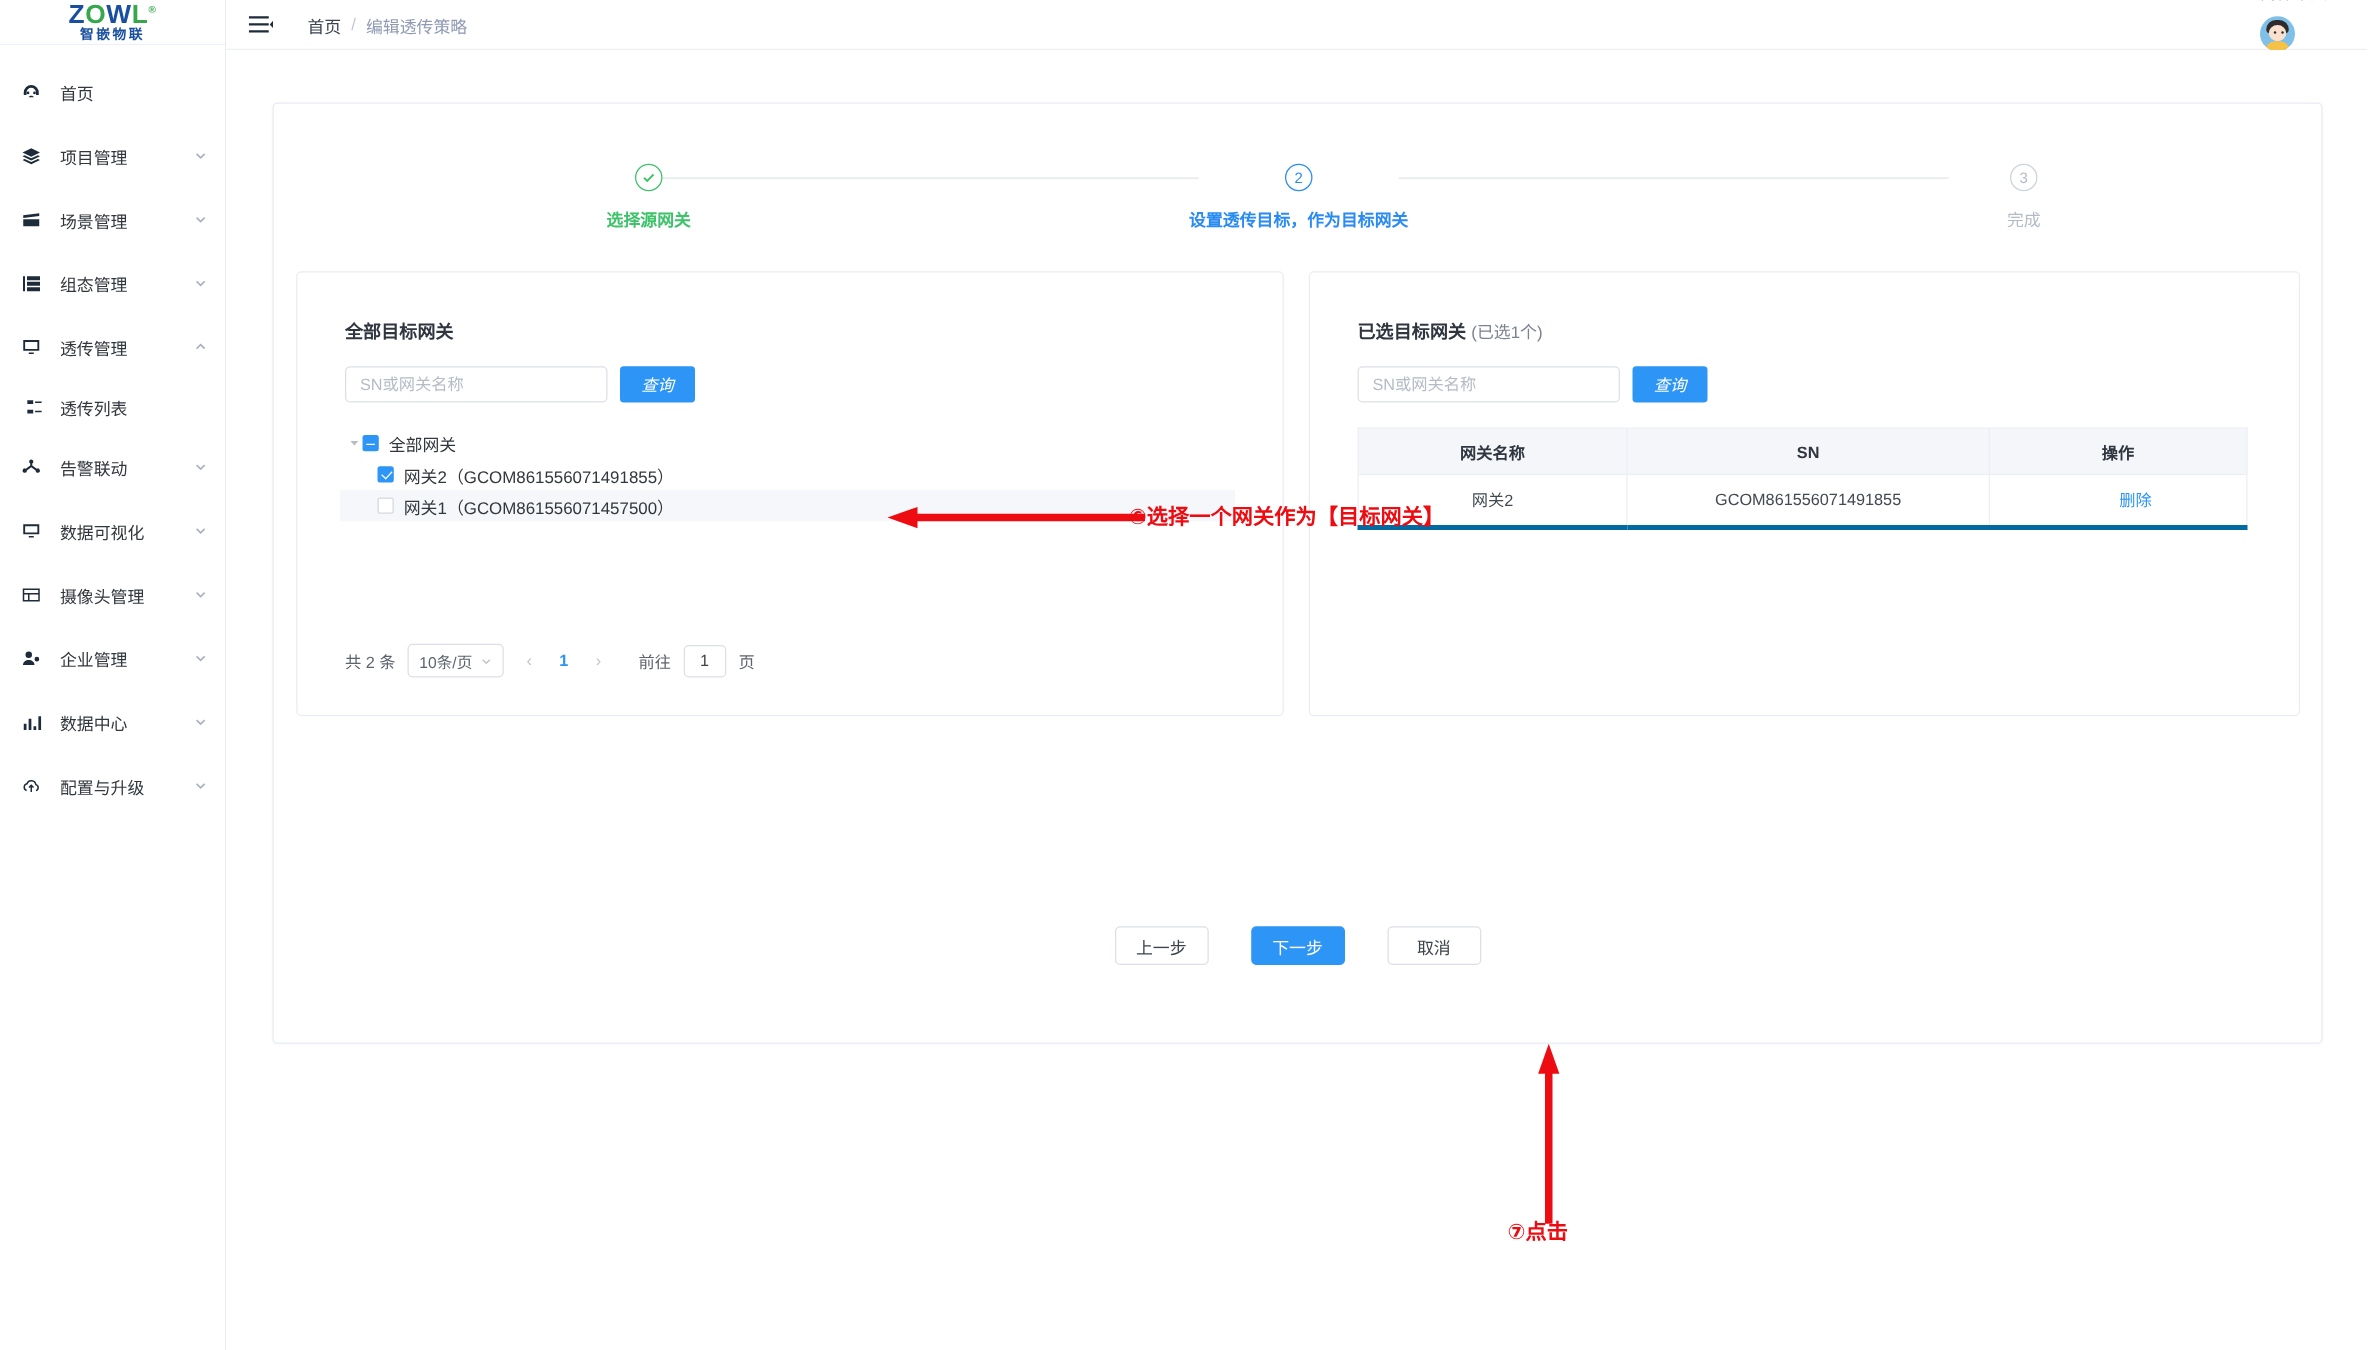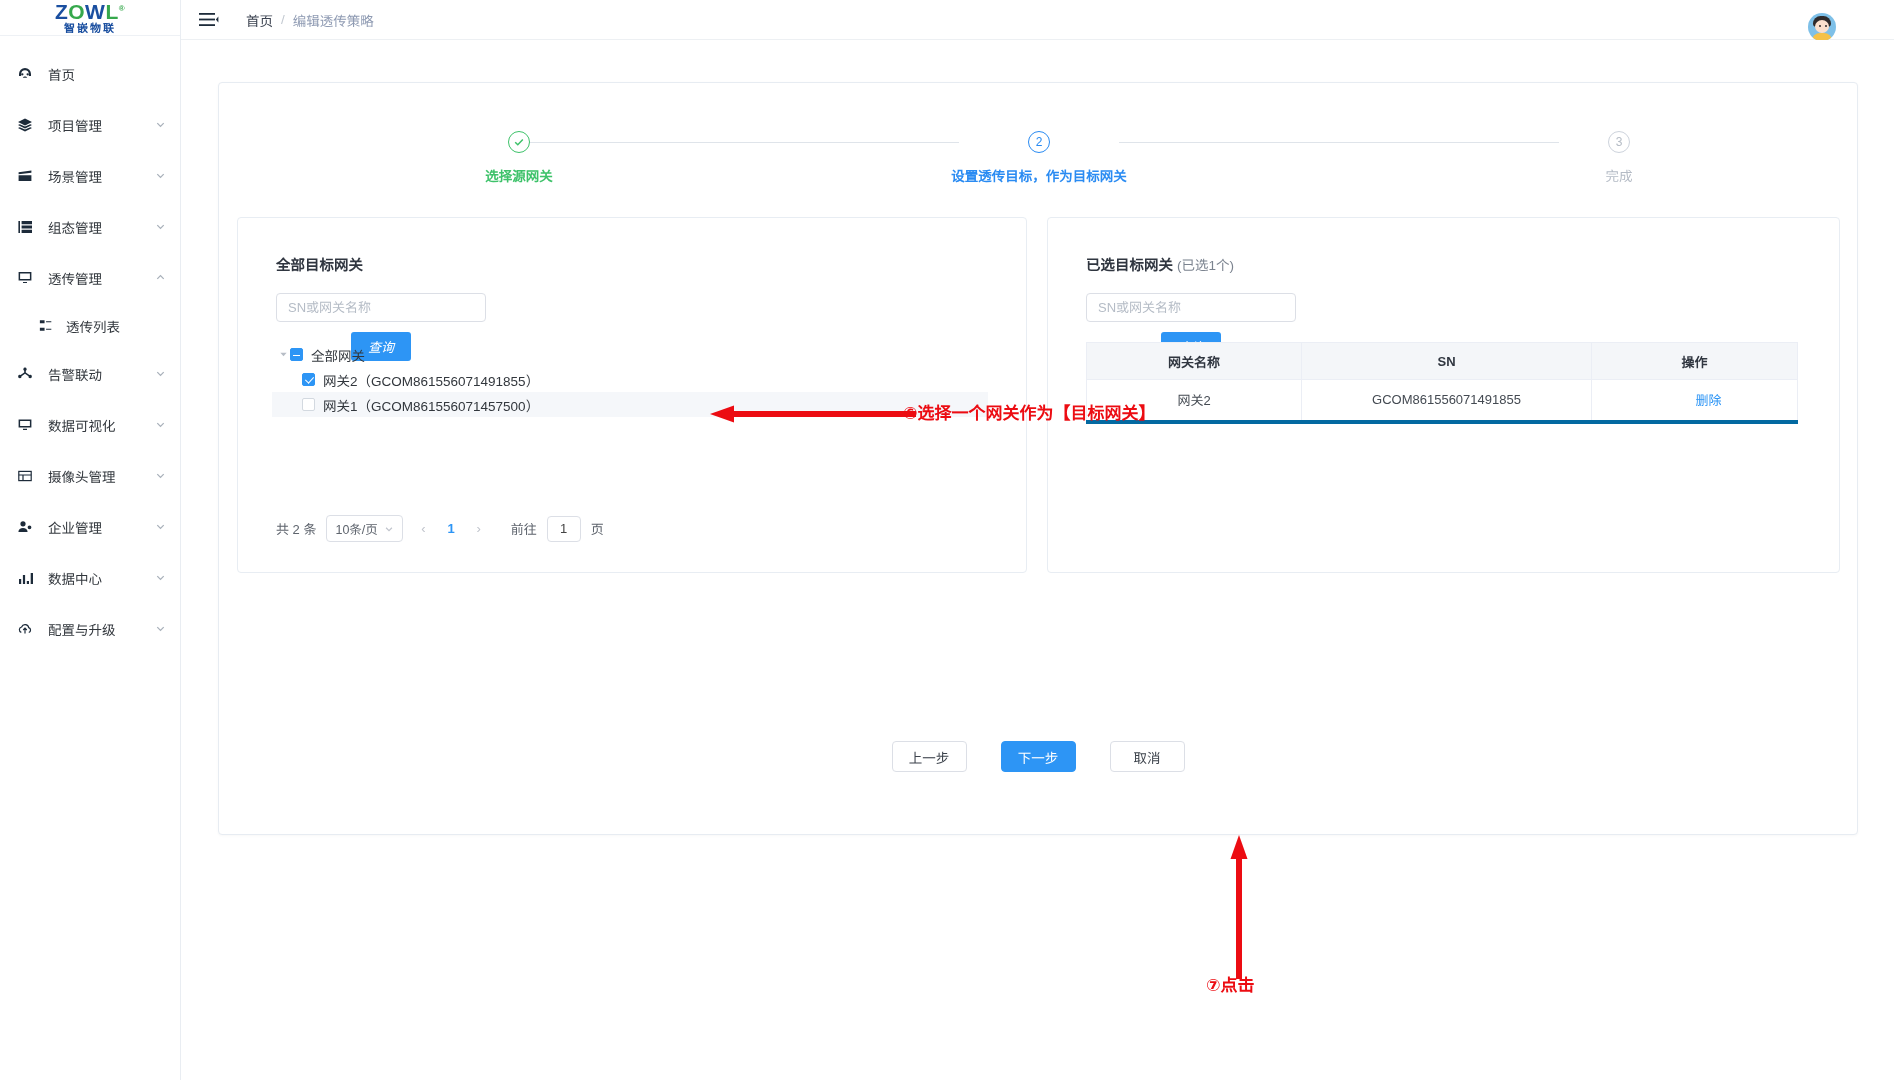--- a/index.html
+++ b/index.html
@@ -44,21 +44,21 @@
     color: #1d2b3a;
   }
   .nav-icon svg { display: block; }
   .nav-label { flex: 1; white-space: nowrap; }
   .chev {
     width: 11px; height: 11px; flex: none; color: #a8b0ba;
   }
   .chev svg { display:block; }
   .chev.up { transform: rotate(180deg); }
   .nav-sub {
-    display: flex; align-items: center; height: 45px; padding-left: 38px;
+    display: flex; align-items: center; height: 45px; padding-left: 20px;
     font-size: 13.5px; color: #32373d; cursor: pointer;
   }
   .nav-sub .nav-icon { margin-right: 13px; width: 15px; height: 15px; }
 
   
   #header {
     position: absolute; left: 181px; top: 0; right: 0; height: 40px;
     background: #ffffff; border-bottom: 1px solid #edf0f3;
     display: flex; align-items: center; padding: 0 16px 0 18px;
   }
@@ -135,21 +135,21 @@
     border: 1px solid #e8edf3; border-radius: 4px; background: #fff;
   }
   #panel-left  { left: 18px;  width: 790px; }
   #panel-right { left: 828px; width: 793px; }
   .panel-title {
     position: absolute; left: 38px; top: 35px;
     font-size: 14.5px; font-weight: bold; color: #303640;
   }
   .panel-title .sub { font-weight: normal; font-size: 13.5px; color: #7b838f; }
   .search-row {
-    position: absolute; left: 38px; top: 75px; display: flex; align-items: center; gap: 10px; flex-direction: column;
+    position: absolute; left: 38px; top: 75px; display: flex; align-items: center; gap: 10px;
   }
   .search-input {
     width: 210px; height: 29px; border: 1px solid #dcdfe6; border-radius: 4px;
     padding: 0 11px; font-size: 13px; color: #303640; outline: none;
     font-family: "Liberation Sans", sans-serif; background: #fff;
   }
   .search-input::placeholder { color: #b5bcc6; }
   .btn-query {
     height: 29px; padding: 0 17px; background: #2d95f5; border: none;
     color: #fff; font-size: 13px; border-radius: 3px; cursor: pointer;

